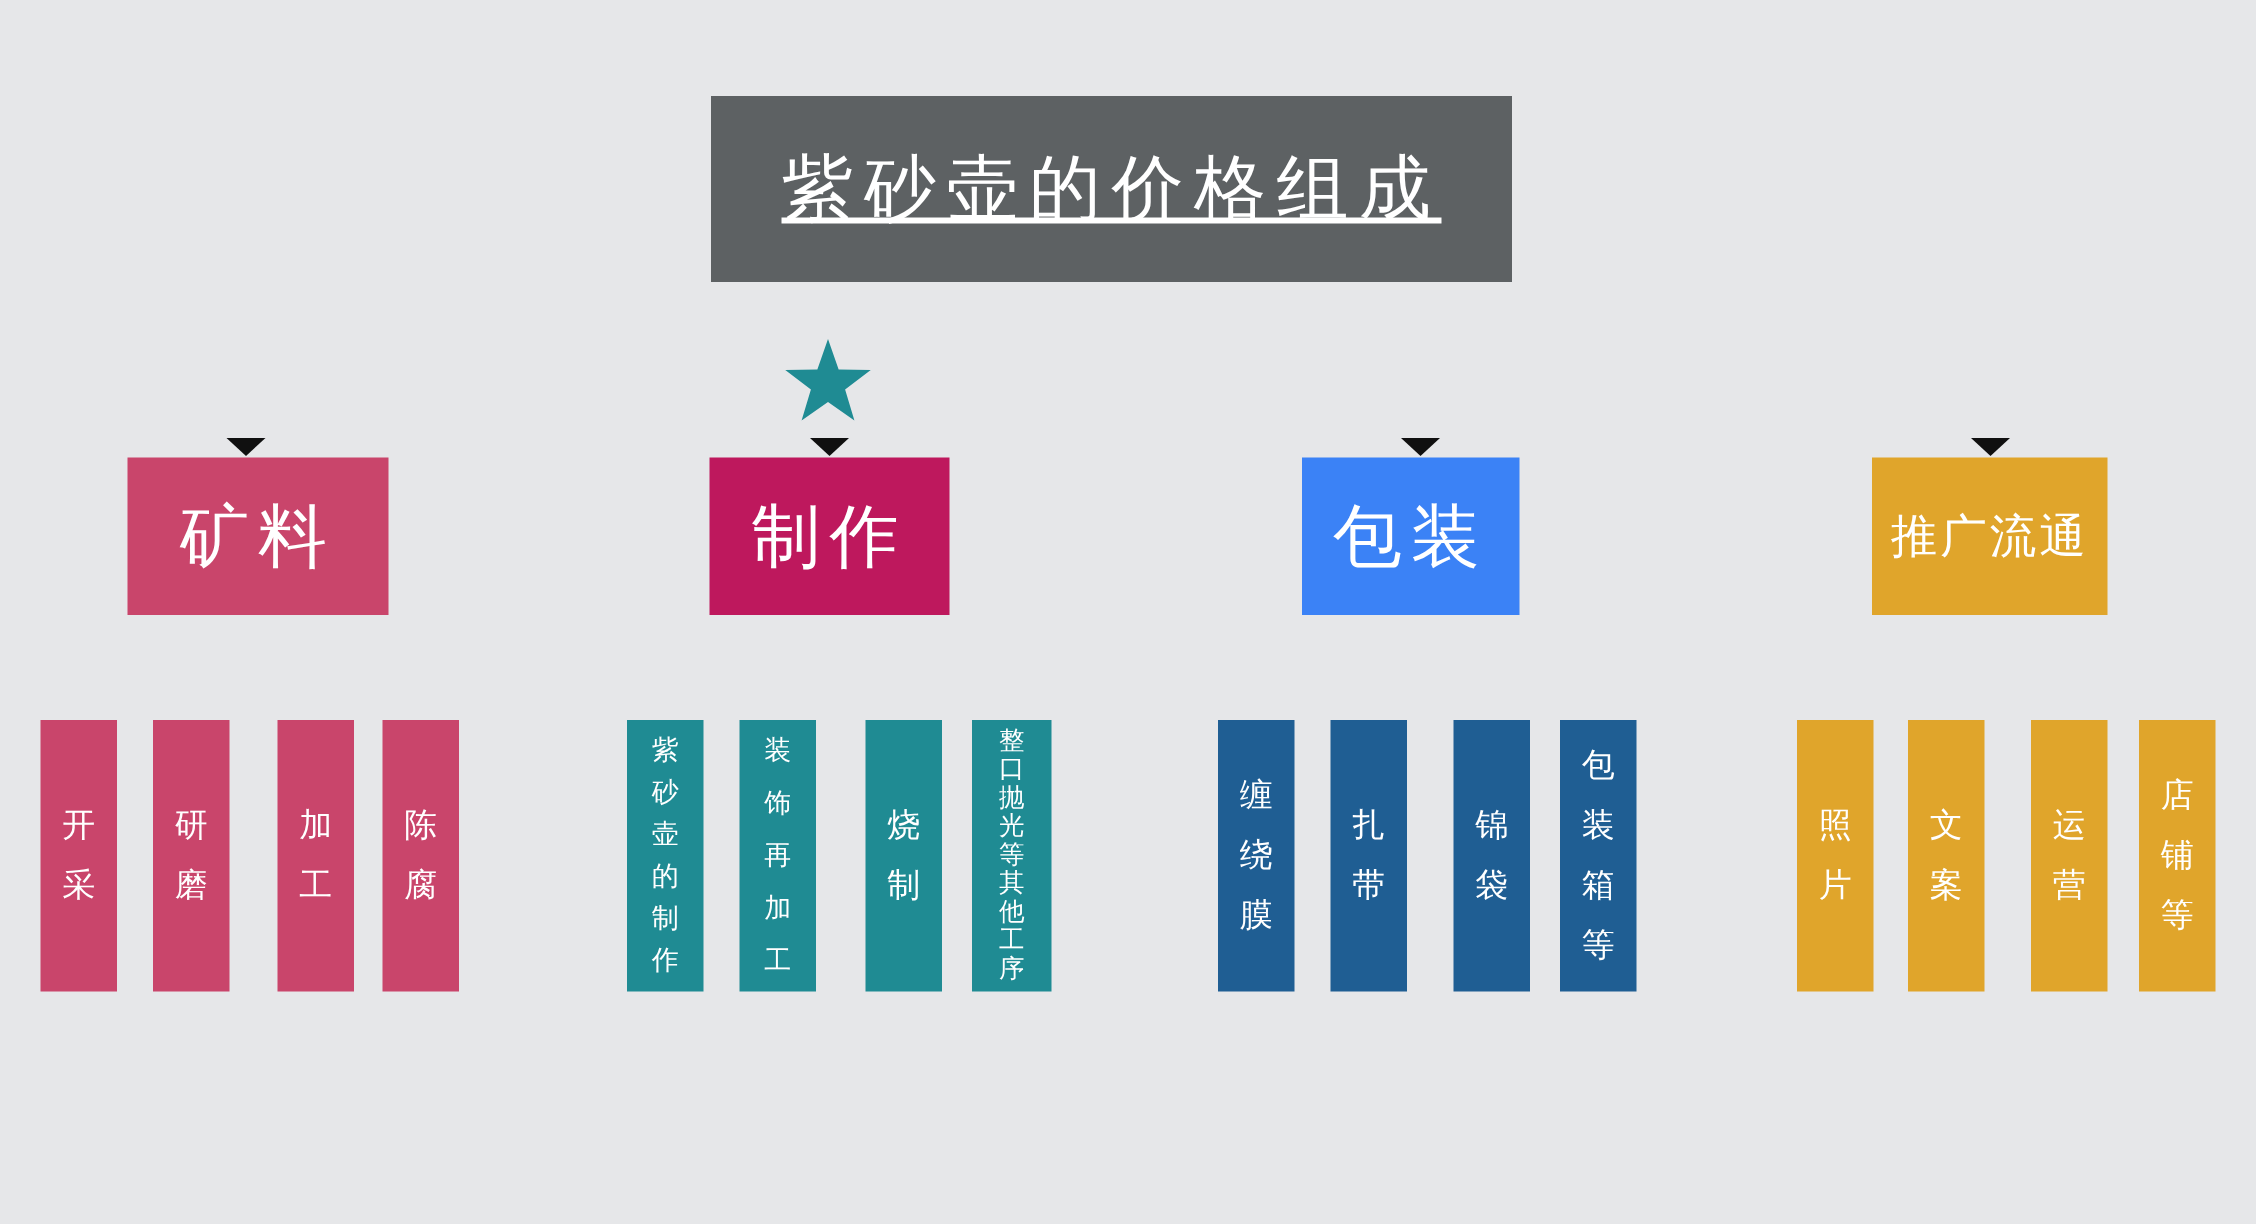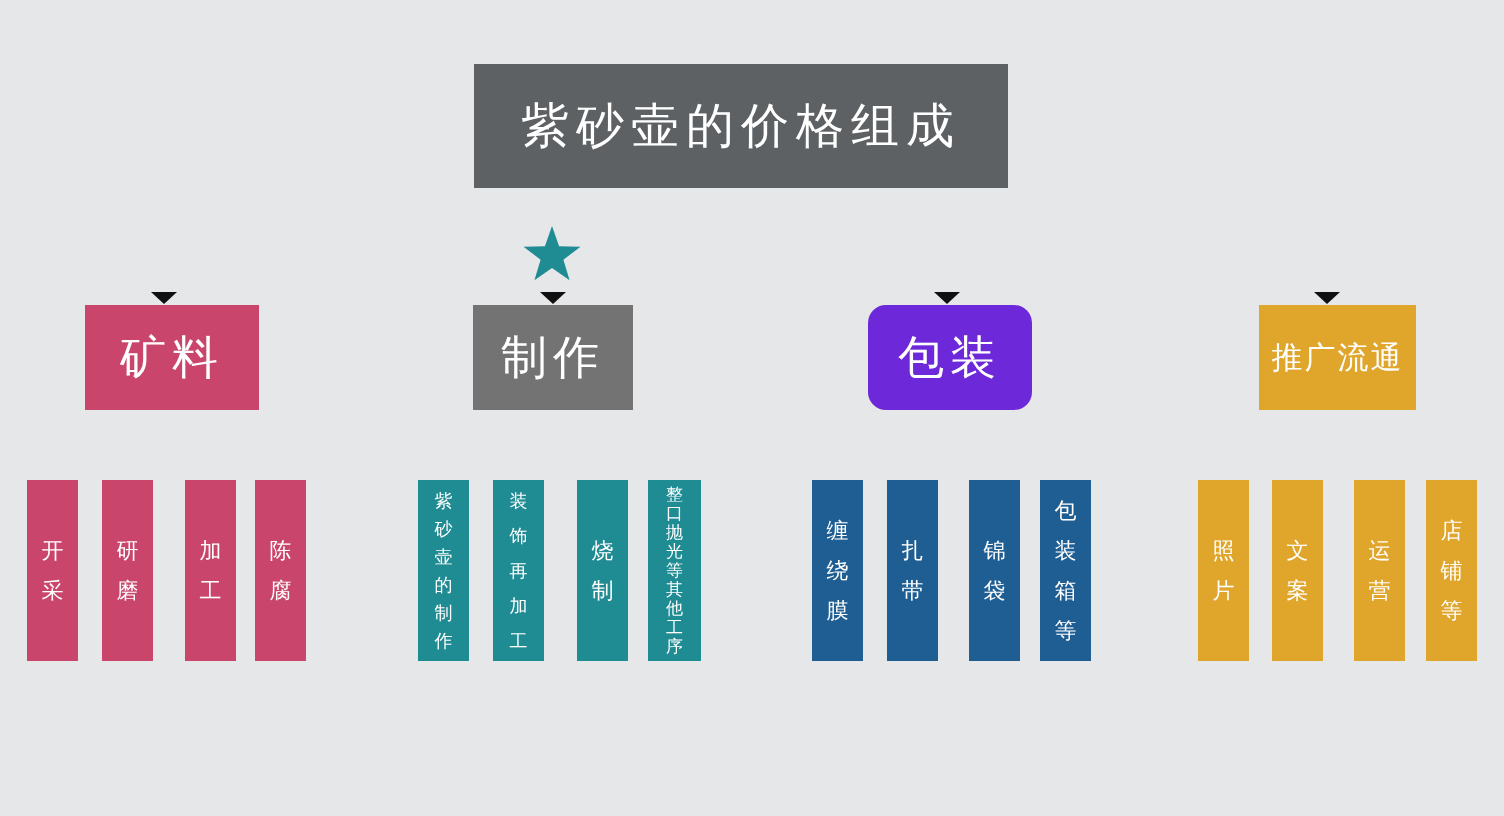--- a/index.html
+++ b/index.html
@@ -28,32 +28,32 @@
     color: #ffffff;
     box-sizing: border-box;
     text-align: center;
   }
   .root-node {
     left: 474px; top: 64px;
     width: 534px; height: 124px;
     font-size: 48px;
     letter-spacing: 7px;
     white-space: nowrap;
+    text-decoration: underline;
   }
   .branch-node {
     top: 305px;
     height: 105px;
     font-size: 46px;
     letter-spacing: 6px;
     white-space: nowrap;
   }
   .branch-node.small-label {
     font-size: 31px;
     letter-spacing: 2px;
-    margin-left: 11px;
   }
   .leaf-node {
     position: absolute;
     top: 480px;
     width: 51px;
     height: 181px;
     color: #ffffff;
   }
   .leaf-label {
     display: flex;
@@ -126,21 +126,21 @@
     </div>
     <div class="leaf-node" style="left: 255px; background-color: rgb(201, 69, 107);">
       <span class="leaf-label" style="font-size: 22px; gap: 18px;">
           <span>陈</span>
           <span>腐</span>
         </span>
     </div>
   </div>
 
   <div>
-    <div class="node branch-node" style="left: 473px; width: 160px; background-color: #737373;">
+    <div class="node branch-node" style="left: 473px; width: 160px; background-color: #be185d;">
       <span>制作</span>
     </div>
     <div class="leaf-node" style="left: 418px; background-color: rgb(31, 139, 147);">
       <span class="leaf-label" style="font-size: 18px; gap: 10px;">
           <span>紫</span>
           <span>砂</span>
           <span>壶</span>
           <span>的</span>
           <span>制</span>
           <span>作</span>
@@ -170,21 +170,21 @@
           <span>等</span>
           <span>其</span>
           <span>他</span>
           <span>工</span>
           <span>序</span>
         </span>
     </div>
   </div>
 
   <div>
-    <div class="node branch-node" style="left: 868px; width: 164px; background-color: #6d28d9; border-radius: 18px;">
+    <div class="node branch-node" style="left: 868px; width: 145px; background-color: #3b82f6;">
       <span>包装</span>
     </div>
     <div class="leaf-node" style="left: 812px; background-color: rgb(31, 94, 147);">
       <span class="leaf-label" style="font-size: 22px; gap: 18px;">
           <span>缠</span>
           <span>绕</span>
           <span>膜</span>
         </span>
     </div>
     <div class="leaf-node" style="left: 887px; background-color: rgb(31, 94, 147);">

